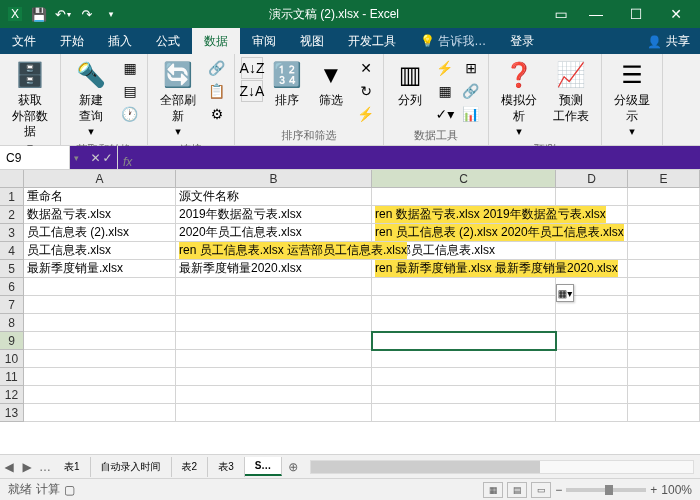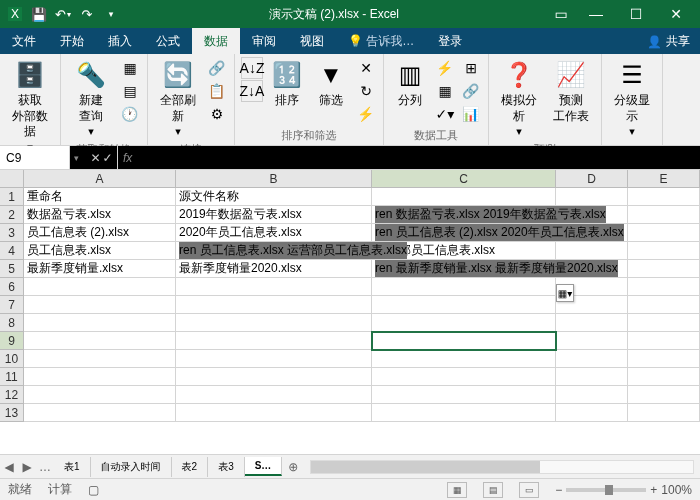--- a/index.html
+++ b/index.html
@@ -17,45 +17,45 @@
 .share{margin-left:auto;padding:5px 10px;display:flex;align-items:center;gap:4px}
 .ribbon{background:#f1f1f1;border-bottom:1px solid #d4d4d4;height:92px;display:flex}
 .group{border-right:1px solid #d4d4d4;padding:3px 6px 0;display:flex;flex-direction:column;align-items:center}
 .group-body{flex:1;display:flex;align-items:flex-start;gap:4px}
 .group-label{font-size:11px;color:#666;padding:2px 0;text-align:left}
 .bigbtn{display:flex;flex-direction:column;align-items:center;width:48px;padding:2px;cursor:pointer;font-size:11px;text-align:center;line-height:1.3}
 .bigbtn .ico{width:32px;height:32px;display:flex;align-items:center;justify-content:center;font-size:24px;margin-bottom:2px}
 .smallbtn{width:22px;height:22px;display:flex;align-items:center;justify-content:center;cursor:pointer;font-size:14px}
 .stack{display:flex;flex-direction:column;gap:1px}
 svg{display:block}
-.fbar{height:24px;border-bottom:1px solid #d4d4d4;display:flex;align-items:center;background:#000000}
+.fbar{height:24px;border-bottom:1px solid #d4d4d4;display:flex;align-items:flex-end;background:#4c1d95}
 .namebox{width:70px;border-right:1px solid #d4d4d4;padding:0 6px;height:100%;display:flex;align-items:center;background:#fff}
 .fxlbl{width:20px;text-align:center;color:#888;font-style:italic}
 .fxinput{flex:1;padding:0 6px}
 .sheet{flex:1;overflow:hidden;position:relative;background:#fff}
 .grid{display:grid;grid-template-columns:24px 152px 196px 184px 72px 72px;grid-auto-rows:18px}
 .hdr{background:#e6e6e6;border-right:1px solid #bbb;border-bottom:1px solid #bbb;display:flex;align-items:center;justify-content:center;font-size:12px;color:#333}
 .hdr.sel{background:#d3e0c9}
 .rhdr{background:#e6e6e6;border-right:1px solid #bbb;border-bottom:1px solid #bbb;display:flex;align-items:center;justify-content:center;font-size:12px;color:#333}
 .rhdr.sel{background:#d3e0c9}
 .cell{border-right:1px solid #d4d4d4;border-bottom:1px solid #d4d4d4;padding:0 3px;display:flex;align-items:center;font-size:12px;overflow:hidden;white-space:nowrap;position:relative}
 .cell.overflow{overflow:visible;z-index:1}
-.cell.overflow span{position:absolute;white-space:nowrap;background:#737373}
+.cell.overflow span{position:absolute;white-space:nowrap;background:#fde047}
 .selcell{outline:2px solid #217346;outline-offset:-1px;z-index:2}
 .smartfill{position:absolute;width:18px;height:18px;border:1px solid #999;background:#fff;font-size:10px;display:flex;align-items:center;justify-content:center;box-shadow:1px 1px 2px rgba(0,0,0,.2)}
 .cursor-ico{position:absolute;font-size:14px;color:#0f6b3a;pointer-events:none}
 .sheettabs{height:24px;border-top:1px solid #d4d4d4;display:flex;align-items:center;background:#f1f1f1}
 .navbtn{width:18px;text-align:center;color:#666;cursor:pointer}
 .stab{padding:3px 10px;border-right:1px solid #ccc;background:#fff;cursor:pointer;font-size:10px}
 .stab.inactive{background:#f1f1f1}
 .stab.active{border-bottom:2px solid #0f6b3a;font-weight:bold}
 .addtab{width:22px;text-align:center;cursor:pointer;color:#666}
 .hscroll{flex:1;margin:0 6px;height:14px;background:#f8f8f8;border:1px solid #ddd;position:relative}
 .hthumb{position:absolute;left:0;width:60%;height:100%;background:#cdcdcd}
-.status{height:22px;background:#f1f1f1;border-top:1px solid #d4d4d4;display:flex;align-items:center;padding:0 8px;font-size:11px;color:#555;gap:16px}
+.status{height:22px;background:#f1f1f1;border-top:1px solid #d4d4d4;display:flex;align-items:center;padding:0 8px;font-size:11px;color:#555;gap:4px}
 .status .spacer{flex:1}
 .viewbtn{width:20px;height:16px;border:1px solid #bbb;display:flex;align-items:center;justify-content:center;font-size:9px;cursor:pointer}
 .zoom{display:flex;align-items:center;gap:4px}
 .slider{width:80px;height:4px;background:#ccc;position:relative}
 .slider .thumb{position:absolute;left:48%;top:-3px;width:8px;height:10px;background:#888}
 .drop{font-size:8px;margin-left:1px}
 </style>
 </head>
 <body>
 
@@ -82,20 +82,21 @@
 </div>
 
 <div class="tabs">
   <div class="tab">文件</div>
   <div class="tab">开始</div>
   <div class="tab">插入</div>
   <div class="tab">公式</div>
   <div class="tab active">数据</div>
   <div class="tab">审阅</div>
   <div class="tab">视图</div>
+  <div class="tab">开发工具</div>
   <div class="tab tell">💡 <span>告诉我…</span></div>
   <div class="tab">登录</div>
   <div class="share">
       <span>👤</span>
       <span>共享</span>
     </div>
 </div>
 
 <div class="ribbon">
   <div class="group">

